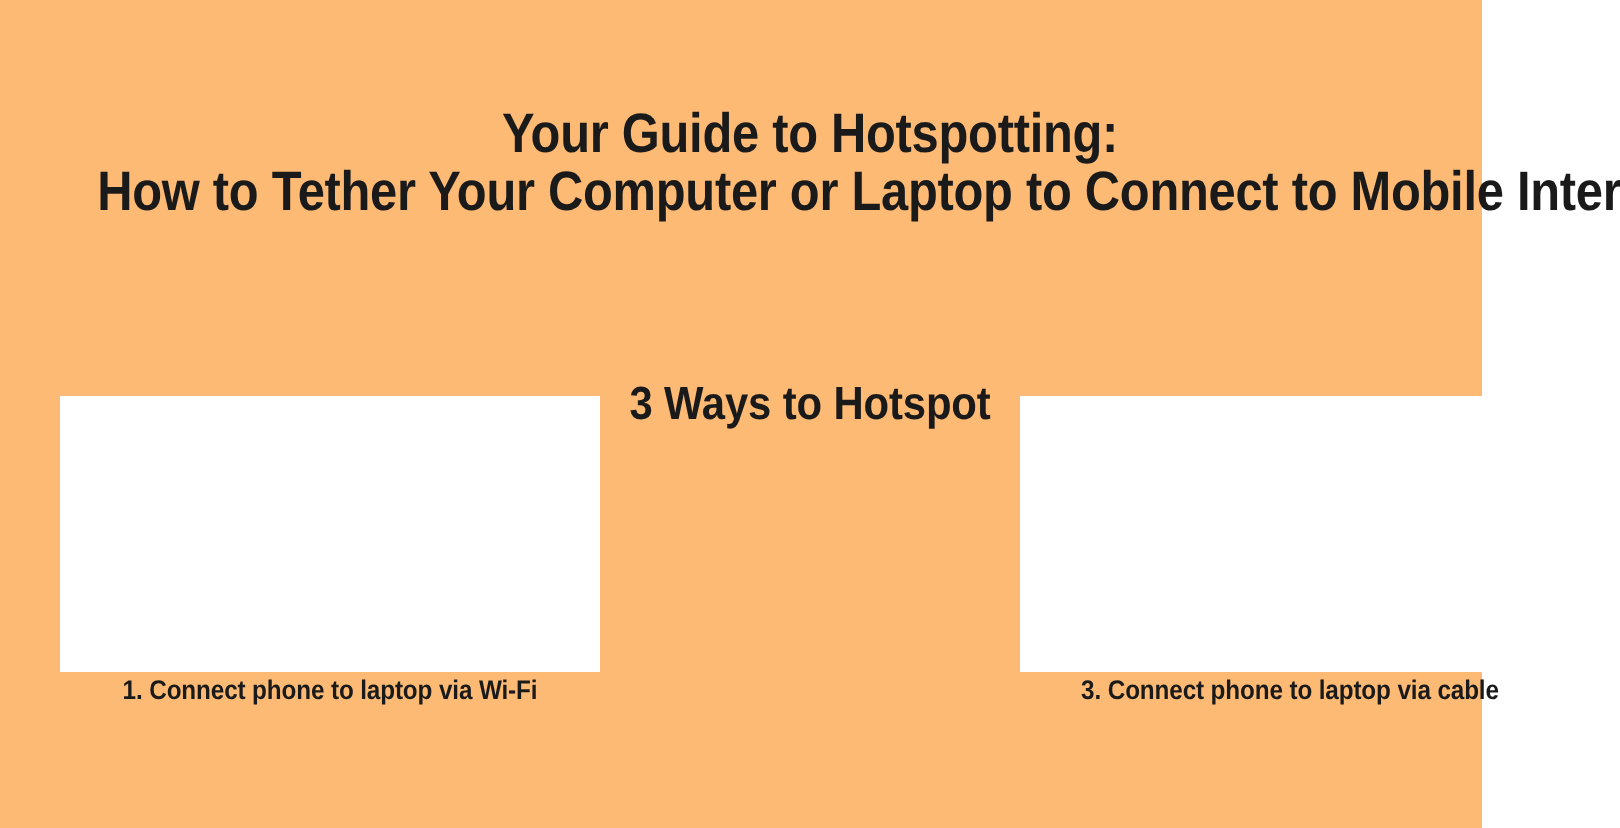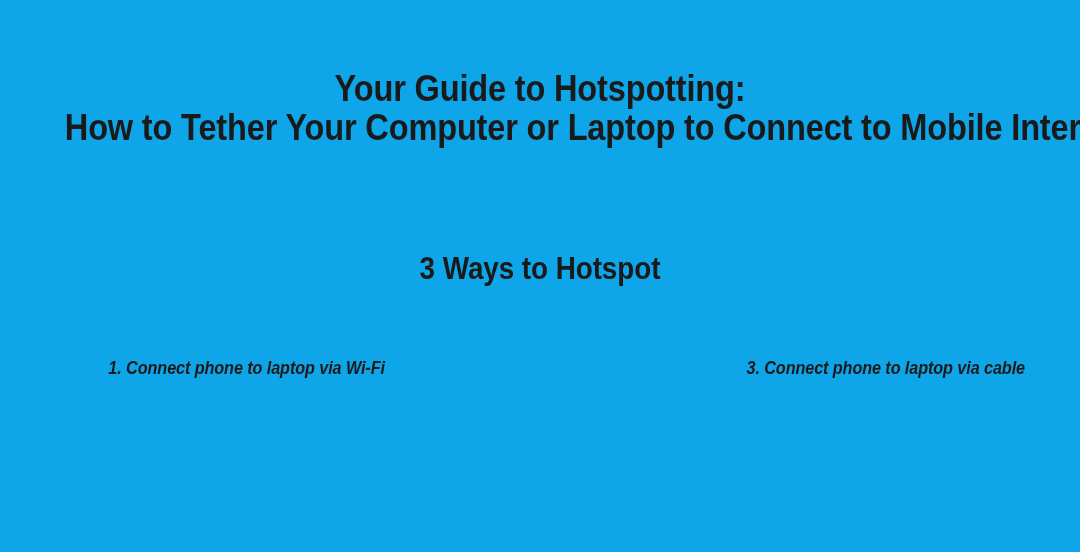--- a/index.html
+++ b/index.html
@@ -11,23 +11,23 @@
     width: 1080px;
     height: 552px;
     overflow: hidden;
     font-family: "Liberation Sans", sans-serif;
     color: #1a1a1a;
     -webkit-font-smoothing: antialiased;
   }
 
   .page {
     position: relative;
-    width: 1080px;
+    width: 988px;
     height: 552px;
-    background: #0ea5e9;
+    background: #fdba74;
   }
 
   
   .article-title {
     position: absolute;
     left: 0;
     top: 44px;
     width: 1080px;
     text-align: center;
     font-size: 37px;
@@ -68,25 +68,24 @@
     height: 240px;
     display: flex;
     flex-direction: row;
     align-items: flex-end;
     justify-content: space-between;
   }
   .figure {
     width: 360px;
     height: 240px;
     display: flex;
-    flex-direction: row;
+    flex-direction: column;
     justify-content: flex-end;
     align-items: center;
     box-sizing: border-box;
-    font-style: italic;
   }
   .figure-media {
     flex: 1 1 auto;
     width: 100%;
     background: #ffffff;
   }
   .figure-caption {
     display: block;
     width: 100%;
     text-align: center;

